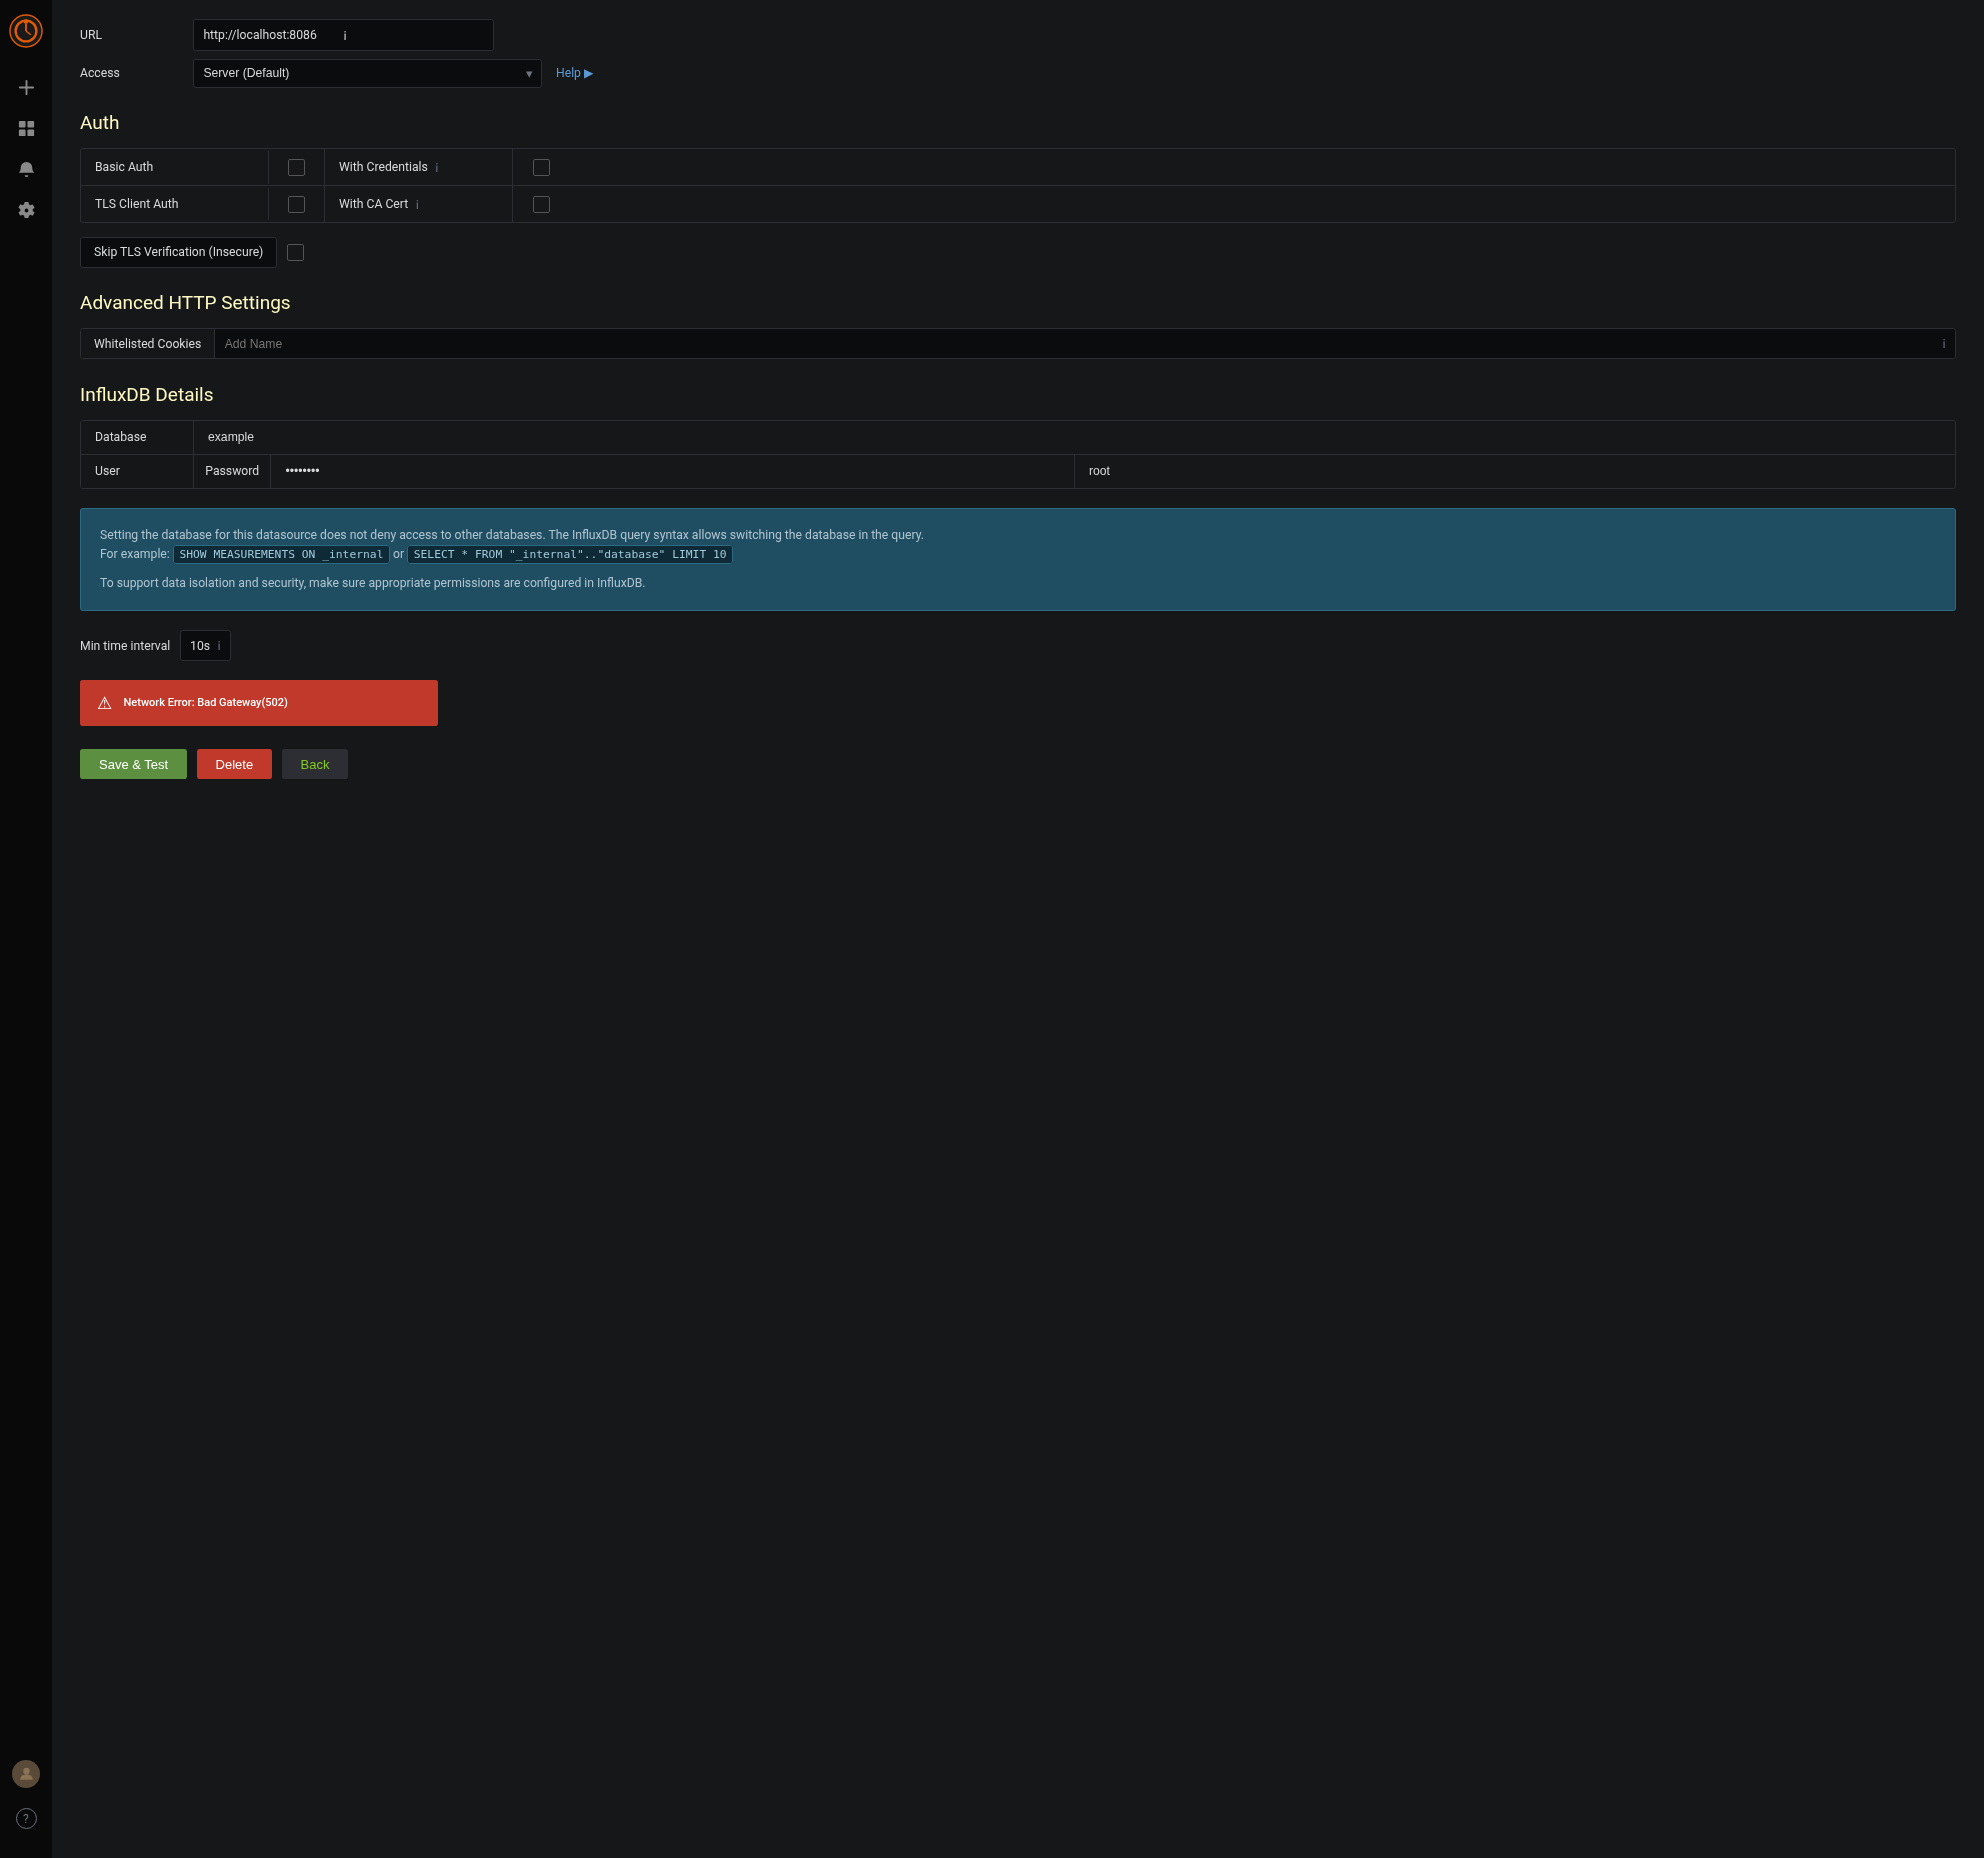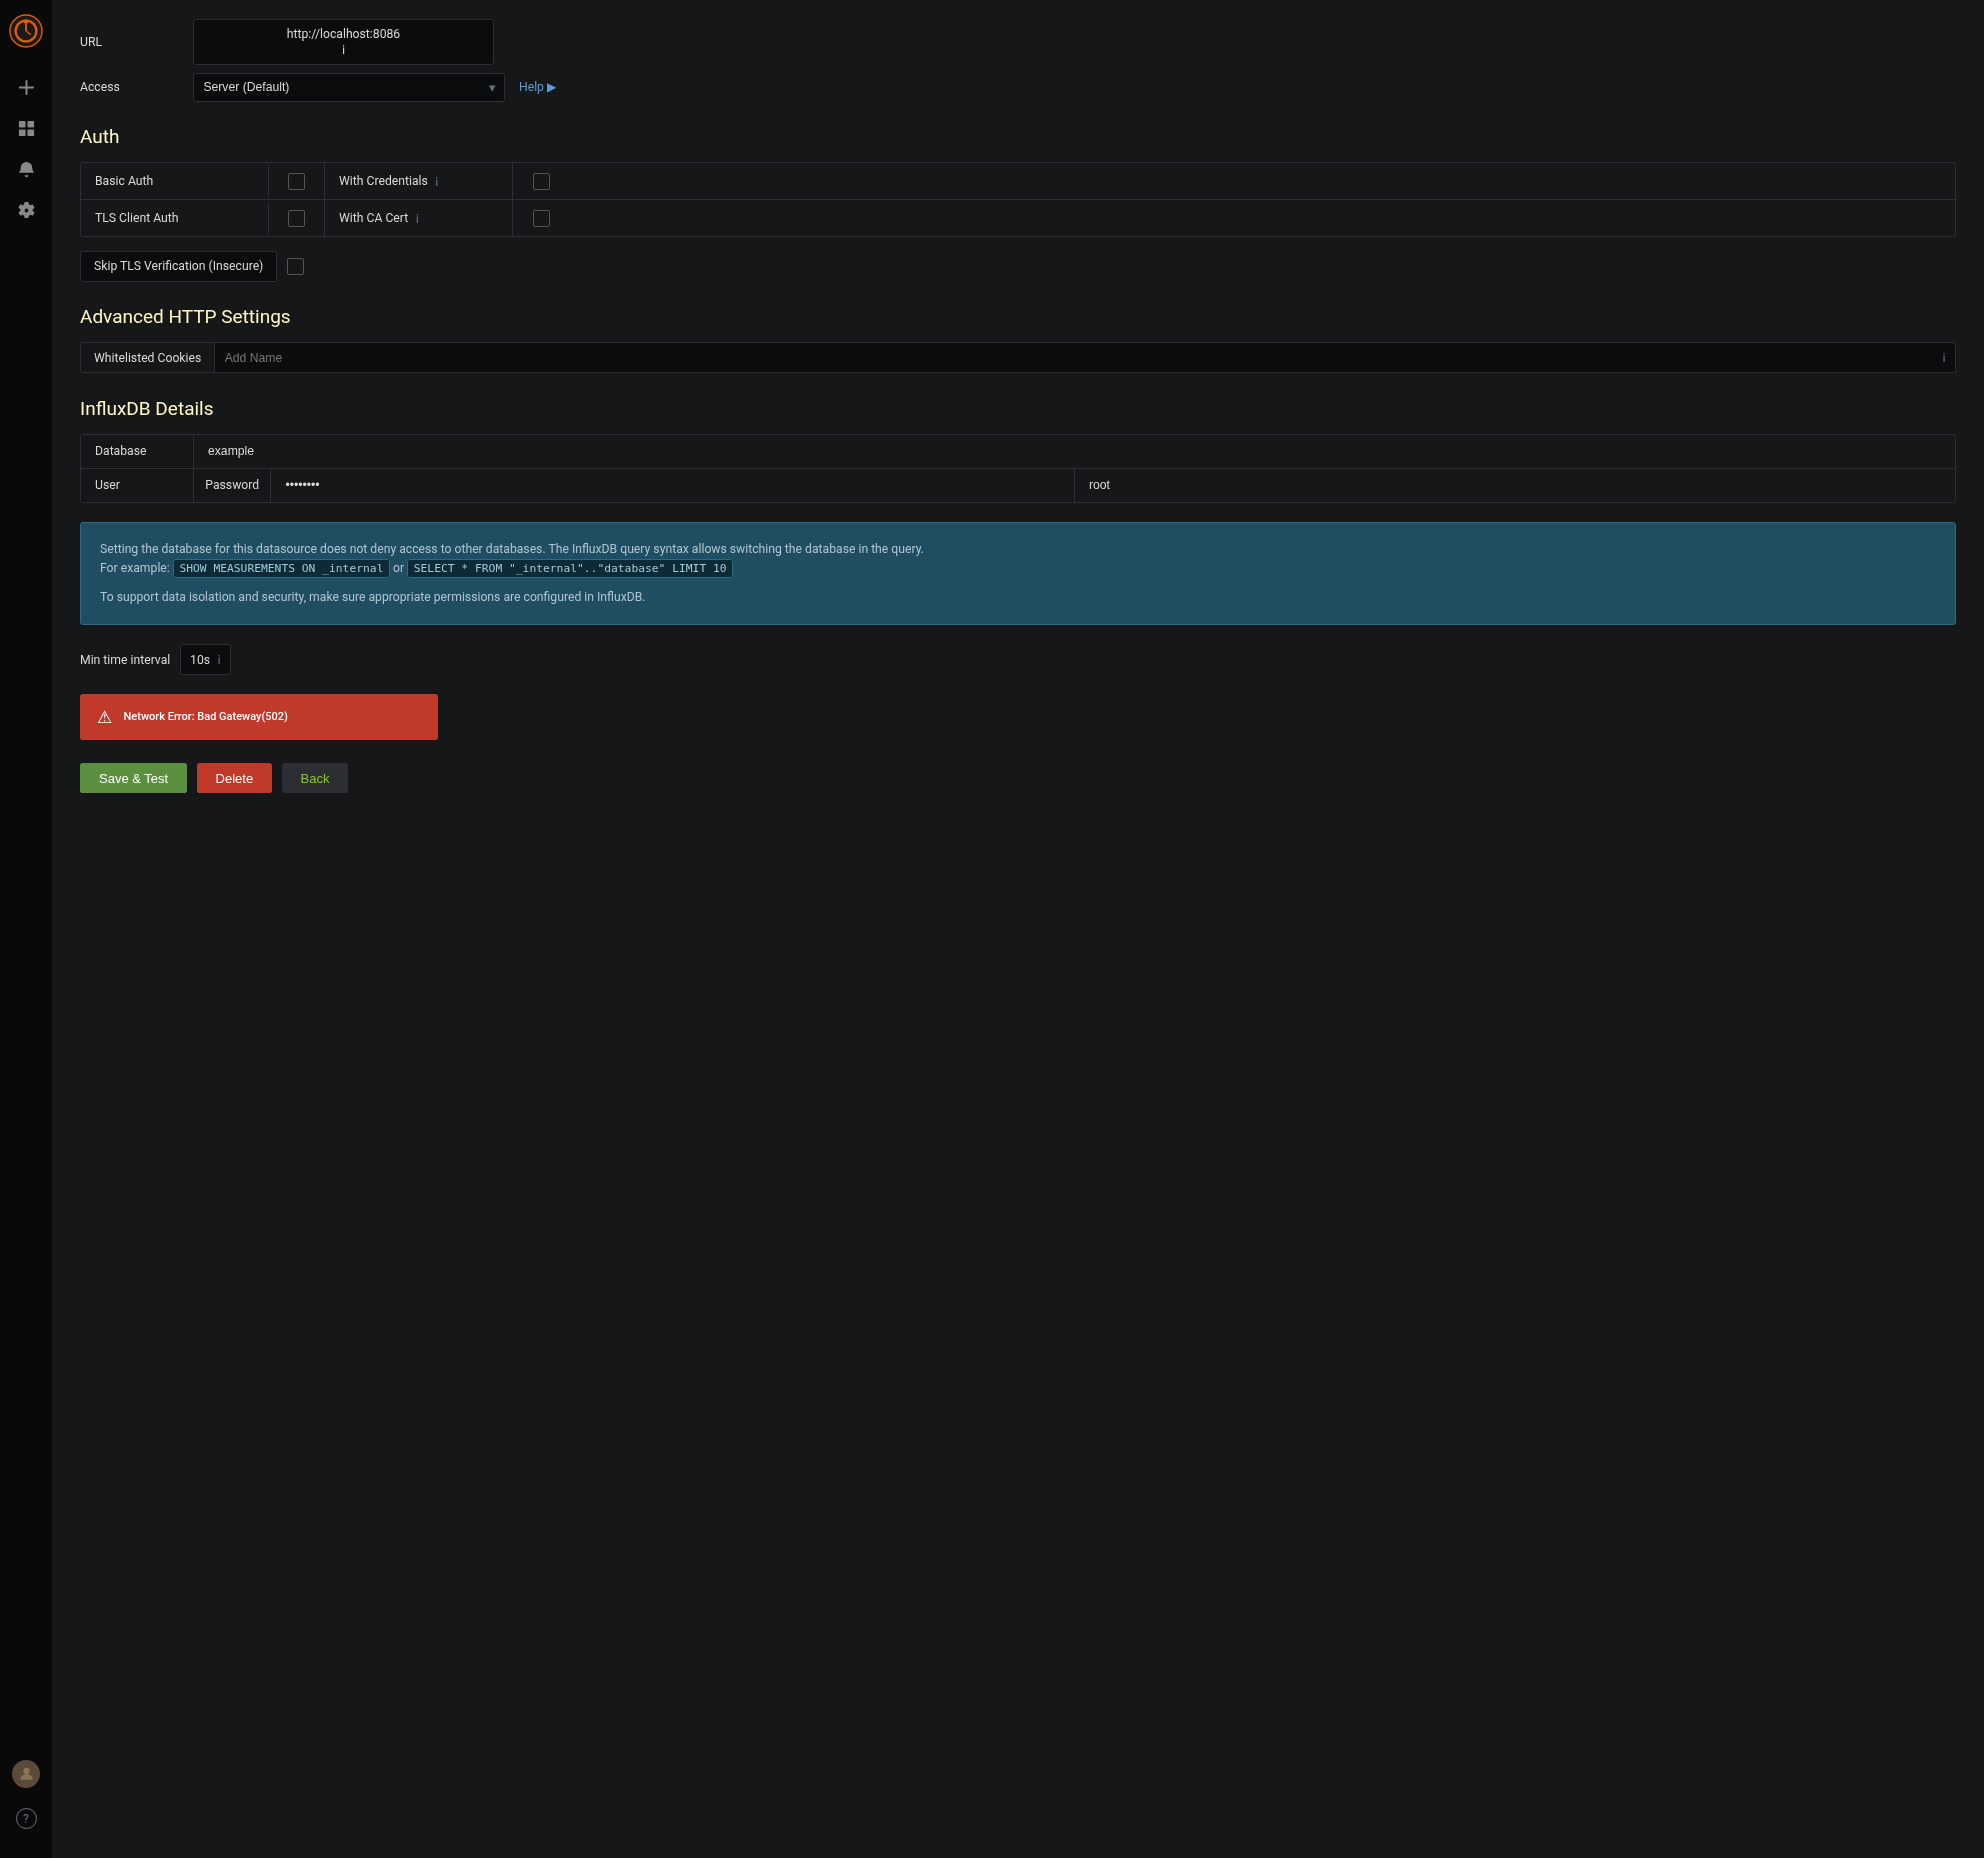--- a/index.html
+++ b/index.html
@@ -82,35 +82,34 @@
       flex-shrink: 0;
     }
     .url-input {
       width: 301px;
       display: flex;
       align-items: center;
       background: #0b0c0e;
       border: 0.9px solid #2c2e33;
       border-radius: 2.8px;
       padding: 6.6px 9.4px;
-      flex-direction: column;
     }
     .url-input span {
       flex: 1;
       color: #d8d9da;
       font-size: 12.2px;
     }
     .info-icon {
       color: #6c7280;
       font-size: 12.2px;
       cursor: pointer;
     }
     .select-wrapper {
       position: relative;
-      width: 312px;
+      width: 349px;
       border-radius: 10px;
     }
     .form-select {
       width: 100%;
       background: #0b0c0e;
       border: 0.9px solid #2c2e33;
       border-radius: 2.8px;
       color: #d8d9da;
       padding: 6.6px 30px 6.6px 9.4px;
       font-size: 12.2px;

